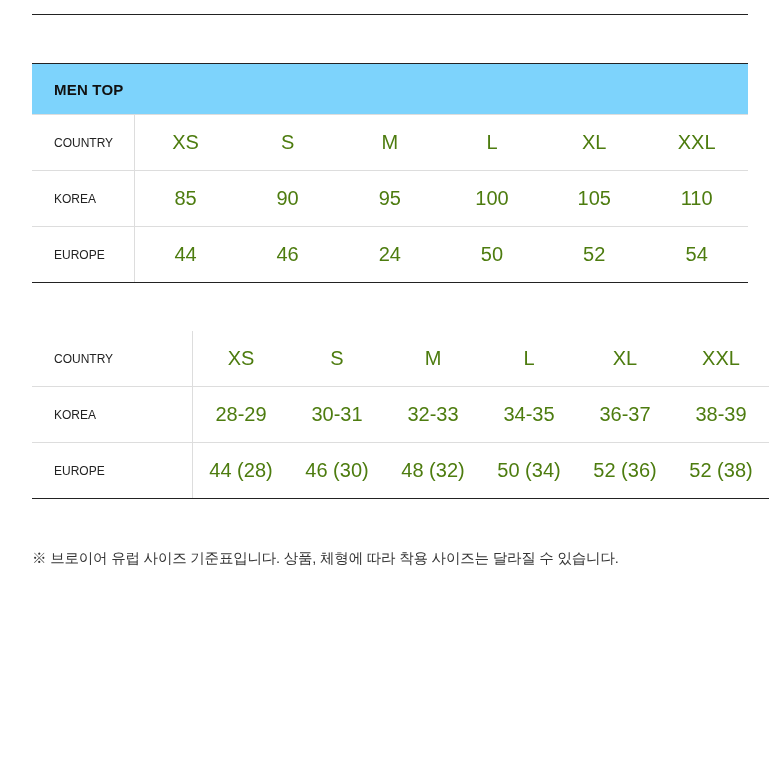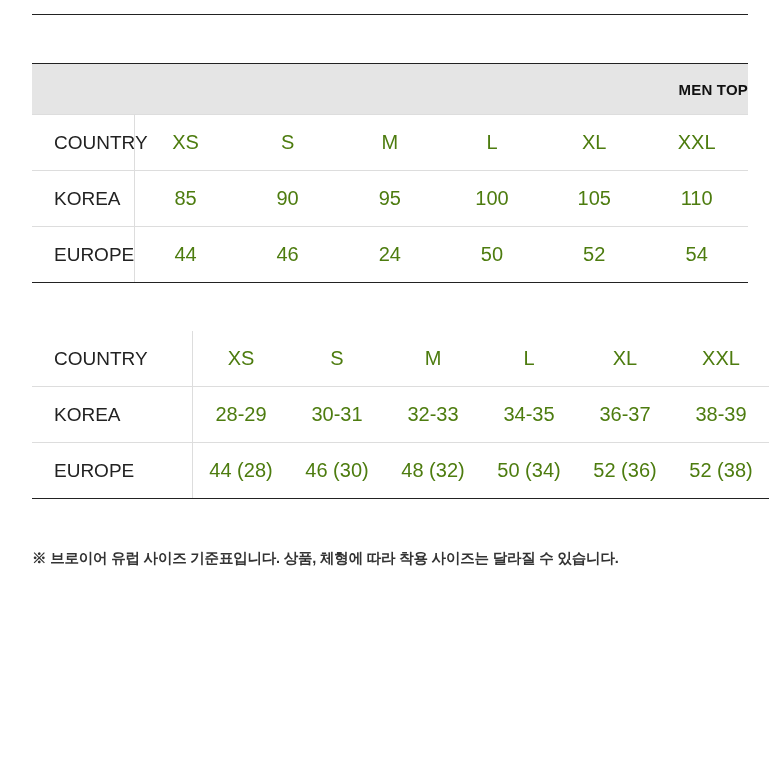--- a/index.html
+++ b/index.html
@@ -63,39 +63,39 @@
     font-size: 15px;
     color: #222222;
     text-align: center;
     vertical-align: middle;
     padding: 0;
   }
   
   table.size-table tr.section-head td {
     border-top: 1px solid #222222;
     border-bottom: 1px solid #dddddd;
-    background: #e5e5e5;
-    text-align: right;
+    background: #7dd3fc;
+    text-align: left;
     padding-left: 22px;
     font-weight: bold;
     font-size: 15px;
     color: #111111;
     height: 50px;
     letter-spacing: 0.2px;
   }
   table.size-table tr:last-child td {
     border-bottom: 1px solid #222222;
   }
   
   table.size-table td.label-col {
     text-align: left;
     padding-left: 22px;
     width: 138px;
     color: #222222;
-    font-size: 19px;
+    font-size: 12px;
     border-right: 1px solid #dddddd;
   }
   table.size-table tr.section-head td.label-col {
     border-right: none;
   }
   table.size-table td.val {
     width: 96px;
     font-size: 20px;
     color: #4d7c0f;
   }
@@ -104,21 +104,20 @@
     width: 138px;
   }
 
   
   .note {
     margin-top: 44px;
     font-size: 14.5px;
     line-height: 30px;
     color: #333333;
     letter-spacing: -0.2px;
-    font-weight: bold;
   }
   .note .line2 {
     padding-left: 20px;
   }
 </style>
 </head>
 <body>
 
 <div class="page">
 

